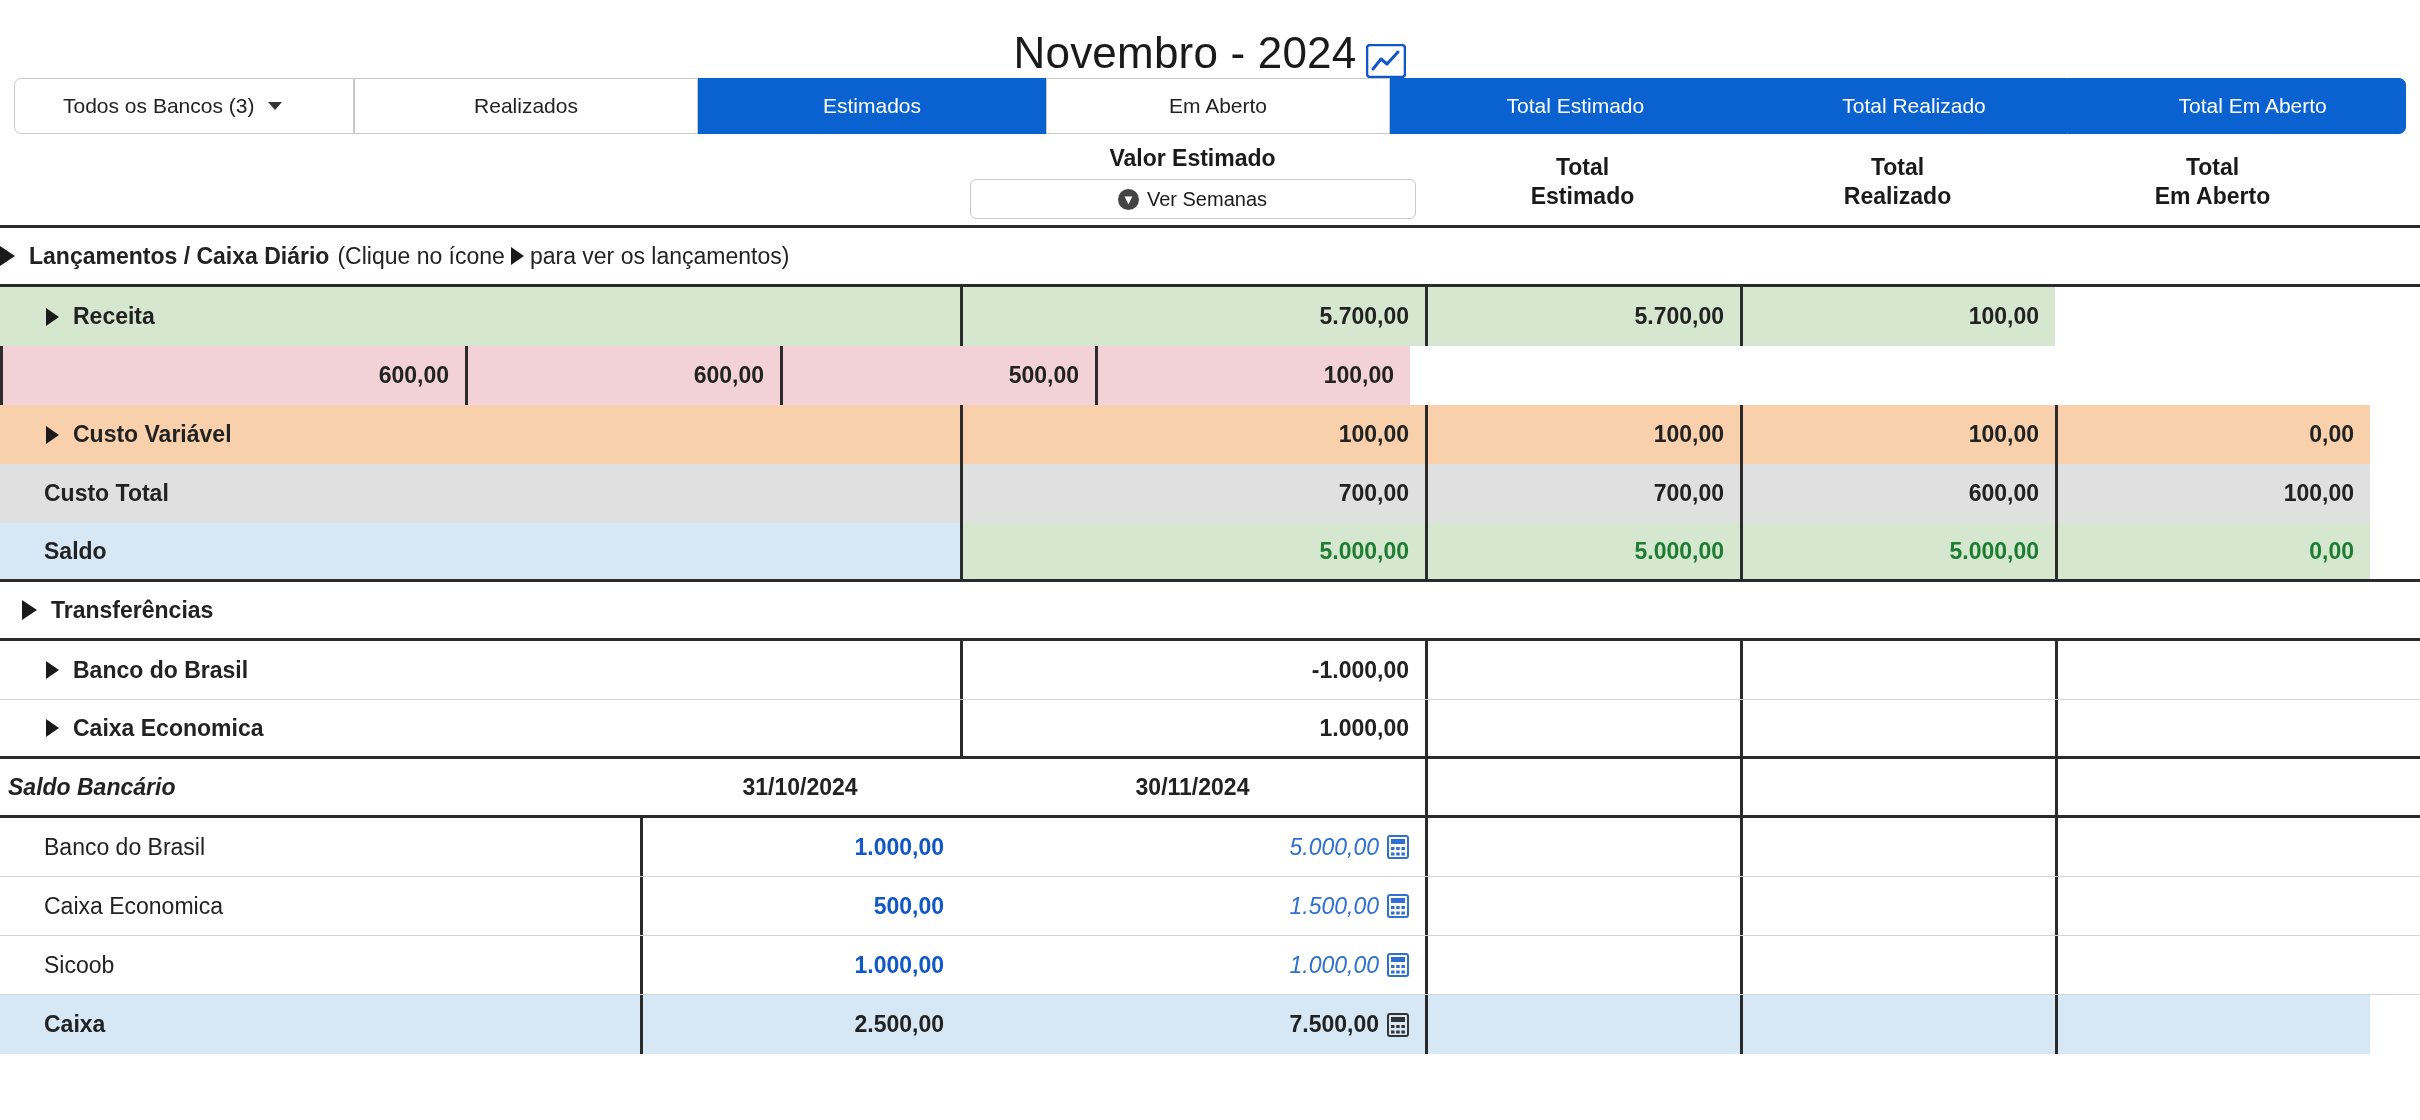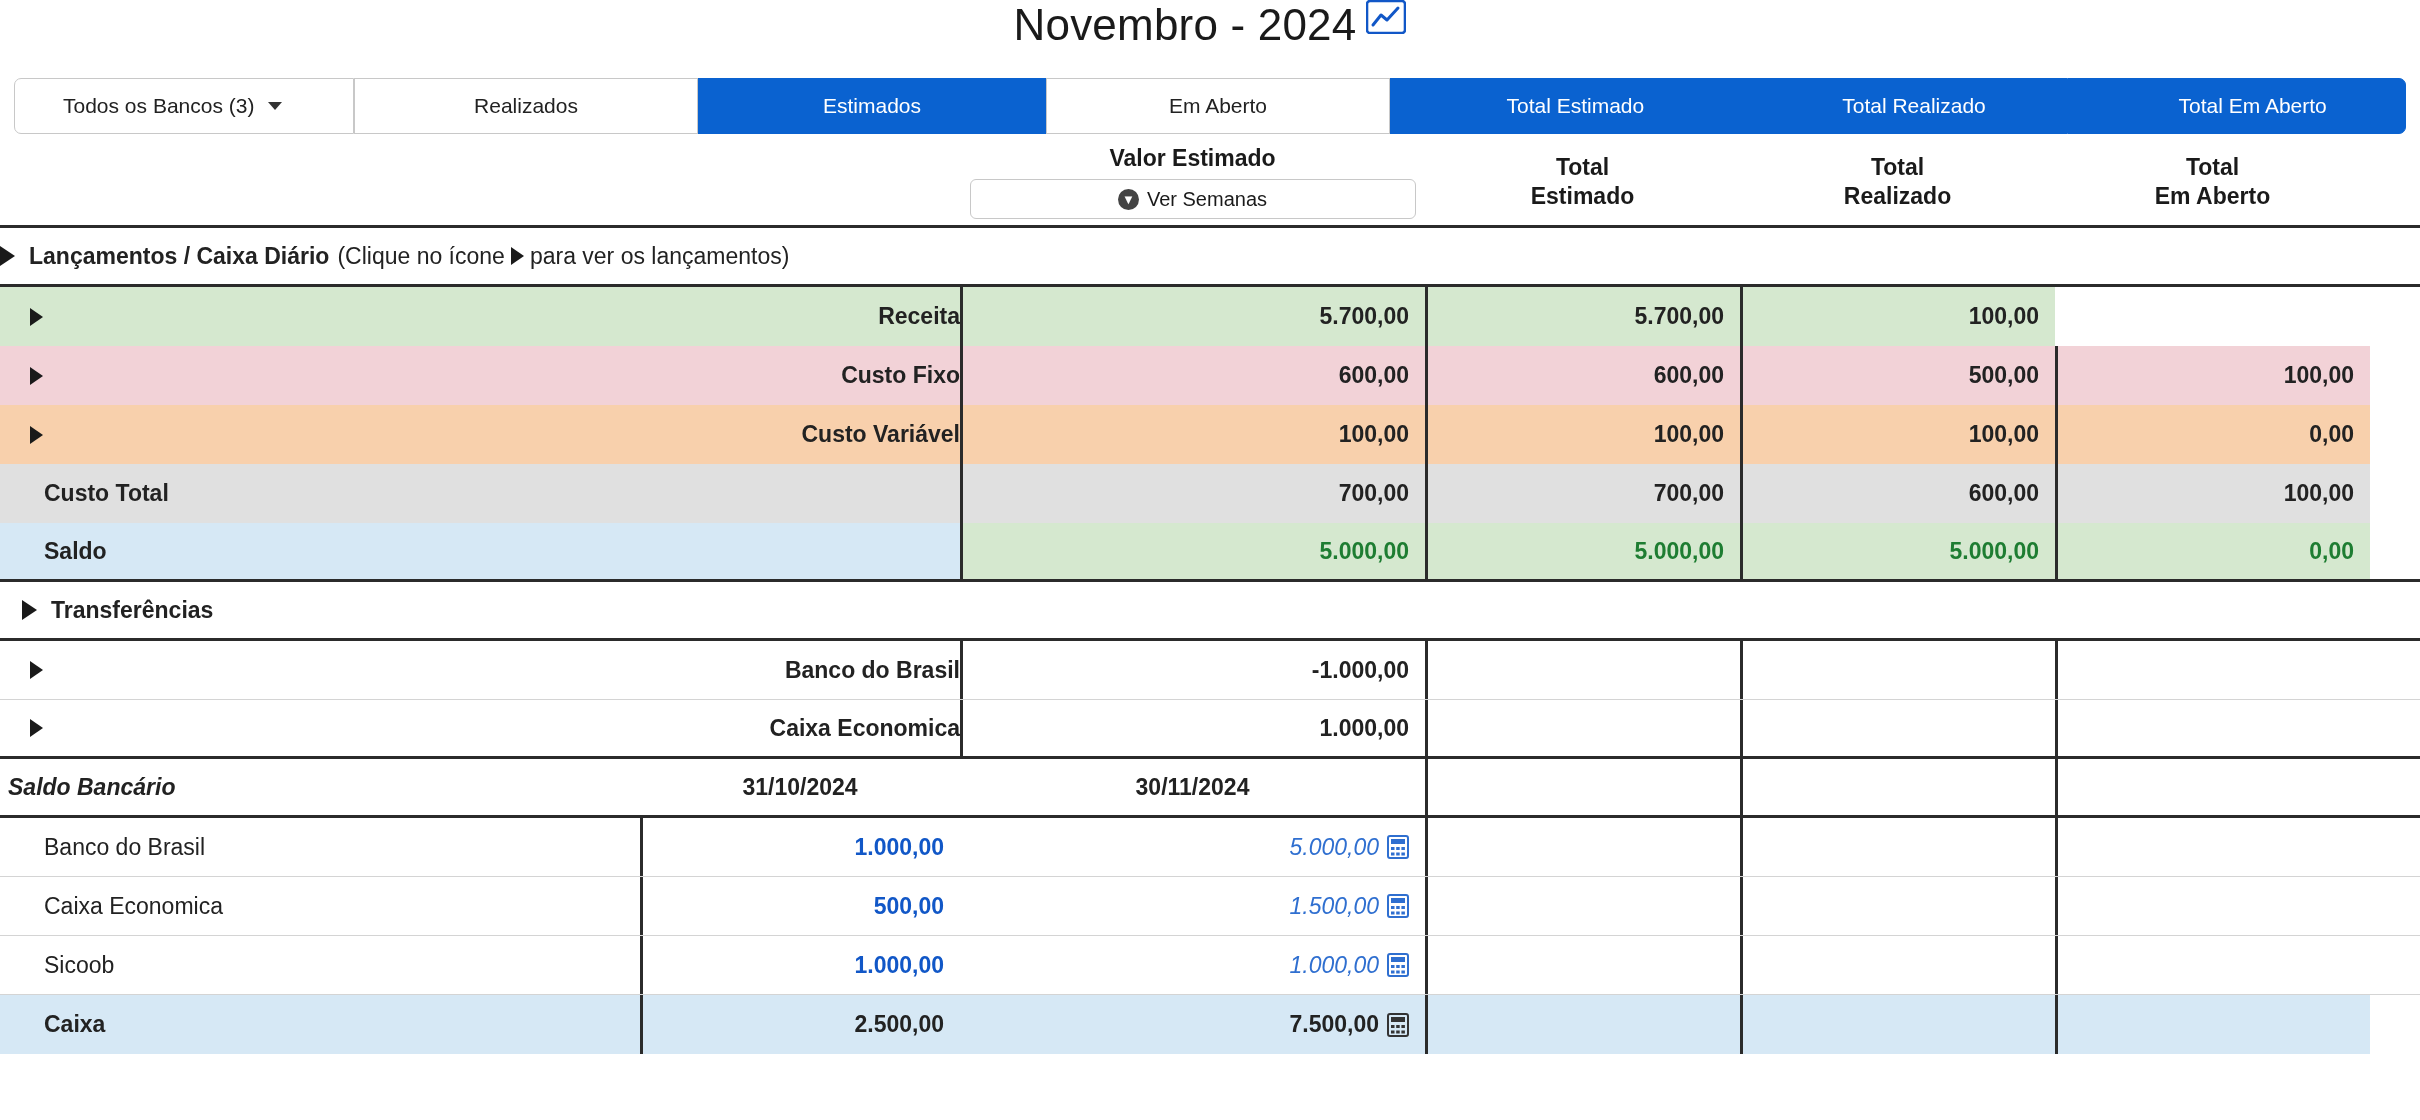--- a/index.html
+++ b/index.html
@@ -14,21 +14,21 @@
     width: 2420px;
     height: 1120px;
     position: relative;
     overflow: hidden;
   }
 
   
   .title-bar {
     height: 78px;
     display: flex;
-    align-items: flex-start;
+    align-items: flex-end;
     justify-content: center;
     gap: 10px;
   }
   .title-text {
     font-size: 44px;
     font-weight: 400;
     color: #1a1a1a;
     letter-spacing: 0.2px;
   }
   .chart-icon { display: inline-flex; align-items: center; }
@@ -154,21 +154,21 @@
     display: inline-block;
     margin-right: 14px;
     flex: 0 0 auto;
     cursor: pointer;
   }
   .tri.small {
     border-top-width: 9px;
     border-bottom-width: 9px;
     border-left-width: 13px;
   }
-  .indent-1 { padding-left: 30px; justify-content: space-between; }
+  .indent-1 { padding-left: 46px; }
 
   
   .bg-green  { background: #d5e8cf; }
   .bg-pink   { background: #f2d2d7; }
   .bg-orange { background: #f8d0ac; }
   .bg-grey   { background: #e0e0e0; }
   .bg-blue   { background: #d6e8f5; }
   .bg-saldo-num { background: #d5e8cf; }
 
   .divider-row {
@@ -283,24 +283,20 @@
     <div class="cell c-label bg-green indent-1 bold">
       <span class="tri small"></span>
       <span>Receita</span>
     </div>
     <div class="cell c-est bg-green sep-left bold">5.700,00</div>
     <div class="cell c-num bg-green sep-left bold">5.700,00</div>
     <div class="cell c-num bg-green sep-left bold">100,00</div>
   </div>
 
   <div class="row">
-    <div class="cell c-label bg-pink indent-1 bold">
-      <span class="tri small"></span>
-      <span>Custo Fixo</span>
-    </div>
     <div class="cell c-est bg-pink sep-left bold">600,00</div>
     <div class="cell c-num bg-pink sep-left bold">600,00</div>
     <div class="cell c-num bg-pink sep-left bold">500,00</div>
     <div class="cell c-num bg-pink sep-left bold">100,00</div>
   </div>
 
   <div class="row">
     <div class="cell c-label bg-orange indent-1 bold">
       <span class="tri small"></span>
       <span>Custo Variável</span>

